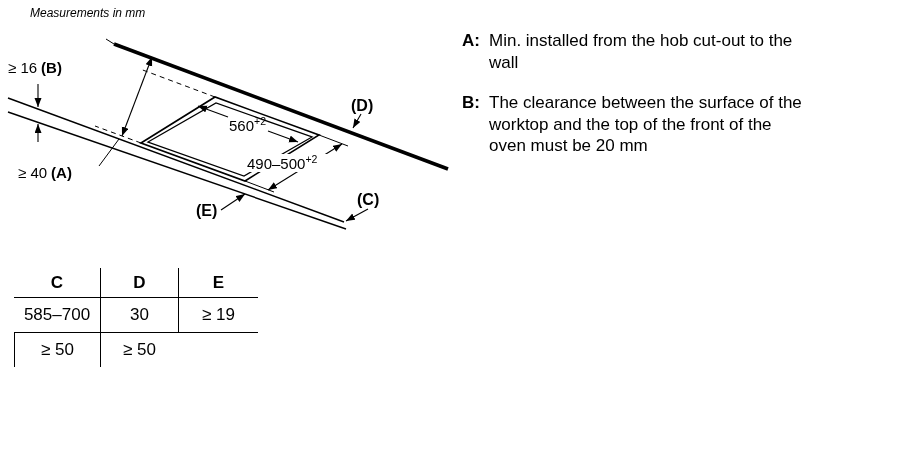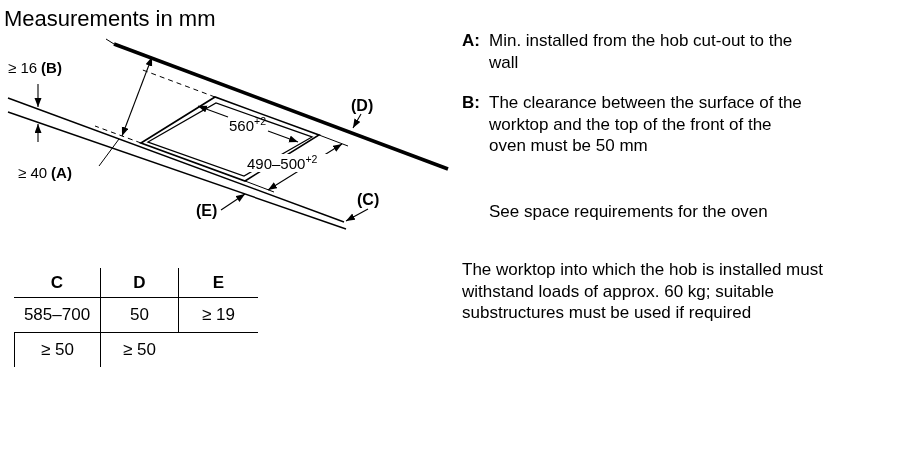--- a/index.html
+++ b/index.html
@@ -1,21 +1,21 @@
 <!DOCTYPE html>
 <html><head>
 <meta charset="utf-8">
 <style>
   html,body { margin:0; padding:0; }
   body {
     width:900px; height:450px; position:relative; overflow:hidden;
     background:#ffffff; color:#000;
     font-family:"Liberation Sans", sans-serif;
   }
-  .title { position:absolute; left:4px; top:6px; font-size:22px; }
+  .title { position:absolute; left:30px; top:6px; font-size:12px;font-style:italic; }
   svg.diagram { position:absolute; left:0; top:0; }
   svg.diagram line, svg.diagram polygon, svg.diagram polyline { stroke:#000; }
   svg.diagram text { fill:#000; font-family:"Liberation Sans", sans-serif; }
   .dimtext { font-size:15px; }
   .reflabel { font-size:16px; font-weight:bold; }
 
   .tbl {
     position:absolute; left:14px; top:268px;
     display:grid; grid-template-columns:86px 78px 80px;
     font-size:17px;
@@ -87,31 +87,29 @@
   <text x="196" y="216" class="reflabel">(E)</text>
   <line x1="221" y1="210" x2="245" y2="194" stroke-width="1.1" marker-end="url(#ae)"></line>
 </svg>
 
 <div class="tbl">
   <div class="cell hcell">C</div>
   <div class="cell hcell c2">D</div>
   <div class="cell hcell c3">E</div>
 
   <div class="cell r1">585–700</div>
-  <div class="cell r1 c2">50</div>
+  <div class="cell r1 c2">30</div>
   <div class="cell r1 c3">≥ 19</div>
 
   <div class="cell c2">≥ 50</div>
   <div class="cell c3">≥ 50</div>
 </div>
 
 <div class="right">
   <div class="nb" id="note-a">
     <span class="key">A:</span>
     <span class="txt">Min. installed from the hob cut-out to the wall</span>
   </div>
   <div class="nb" id="note-b">
     <span class="key">B:</span>
-    <span class="txt">The clearance between the surface of the worktop and the top of the front of the oven must be 50 mm</span>
+    <span class="txt">The clearance between the surface of the worktop and the top of the front of the oven must be 20 mm</span>
   </div>
-  <div class="see">See space requirements for the oven</div>
-  <div class="wk">The worktop into which the hob is installed must withstand loads of approx. 60 kg; suitable substructures must be used if required</div>
 </div>
 
 </body></html>

